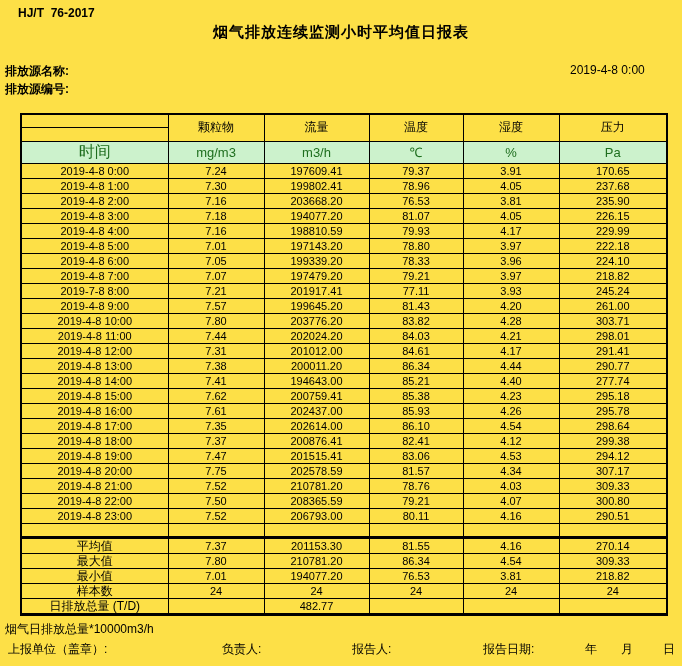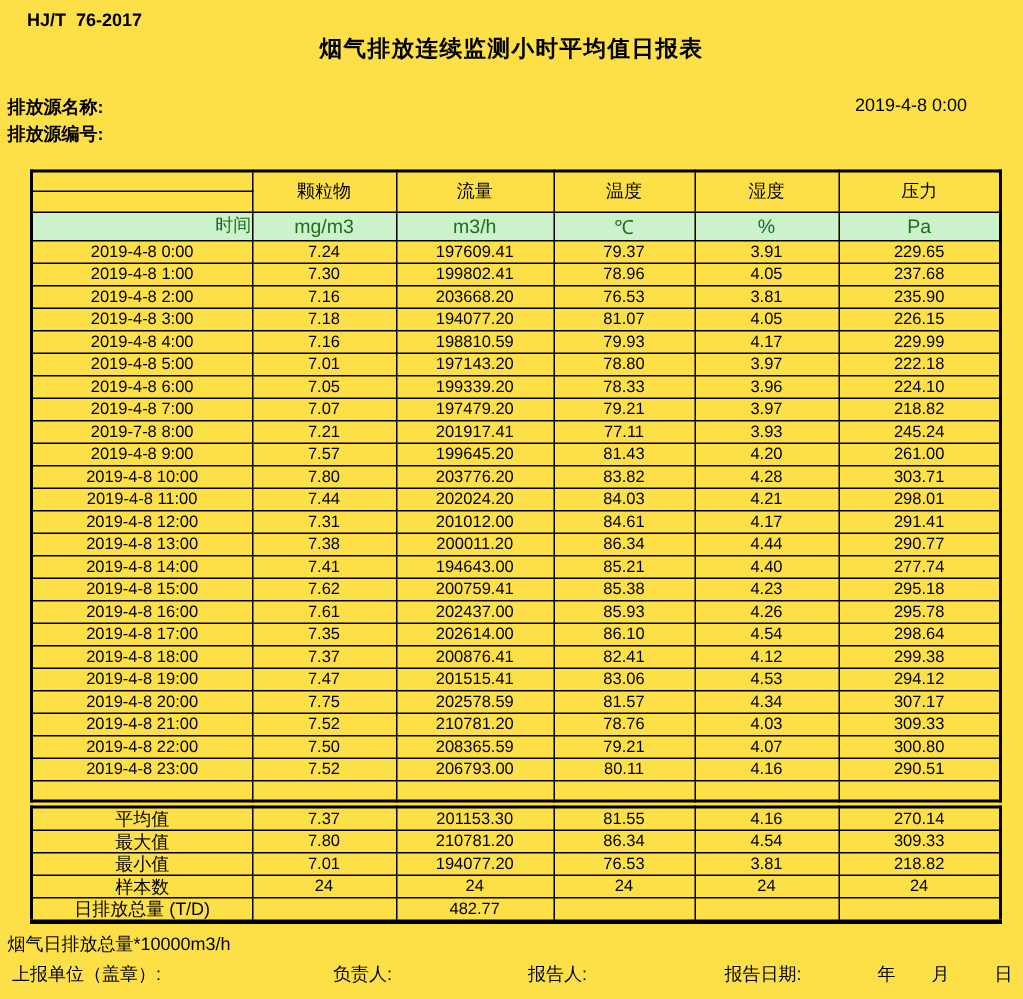--- a/index.html
+++ b/index.html
@@ -16,21 +16,21 @@
 
   table { border-collapse:collapse; table-layout:fixed; width:646px; }
   td, th { border:1px solid #000; text-align:center; font-weight:normal; overflow:hidden; white-space:nowrap; padding:0; }
 
   .main-table { position:absolute; left:20px; top:113px; border:2px solid #000; }
   .summary-table { position:absolute; left:20px; top:537px; border:2px solid #000; border-bottom:3px solid #000; }
 
   .hdr-label { font-size:12px; height:27px; }
   .blank-split td { height:13px; }
   .unit-row td { height:16px; font-size:13px; background:#ccf2cc; color:#1e6e1e; }
-  .unit-row td.time-hdr { font-size:12px;text-align:right; }
+  .unit-row td.time-hdr { font-size:16px; }
   .main-table tbody td, .summary-table tbody td { height:14px; font-size:11px; line-height:14px; }
   .main-table tbody td:first-child { font-size:11px; }
   .summary-table tbody td:first-child { font-size:12px; }
   .trailing-blank td { height:12px; }
 
   .footnote { position:absolute; left:5px; top:621px; font-size:12px; }
   .footer-label { position:absolute; top:641px; font-size:12px; }
   .f-unit { left:8px; }
   .f-resp { left:222px; }
   .f-reporter { left:352px; }
@@ -80,21 +80,21 @@
         <td>Pa</td>
       </tr>
     </thead>
     <tbody id="hourly-body">
         <tr>
           <td>2019-4-8 0:00</td>
           <td>7.24</td>
           <td>197609.41</td>
           <td>79.37</td>
           <td>3.91</td>
-          <td>229.65</td>
+          <td>170.65</td>
         </tr>
         <tr>
           <td>2019-4-8 1:00</td>
           <td>7.30</td>
           <td>199802.41</td>
           <td>78.96</td>
           <td>4.05</td>
           <td>237.68</td>
         </tr>
         <tr>

